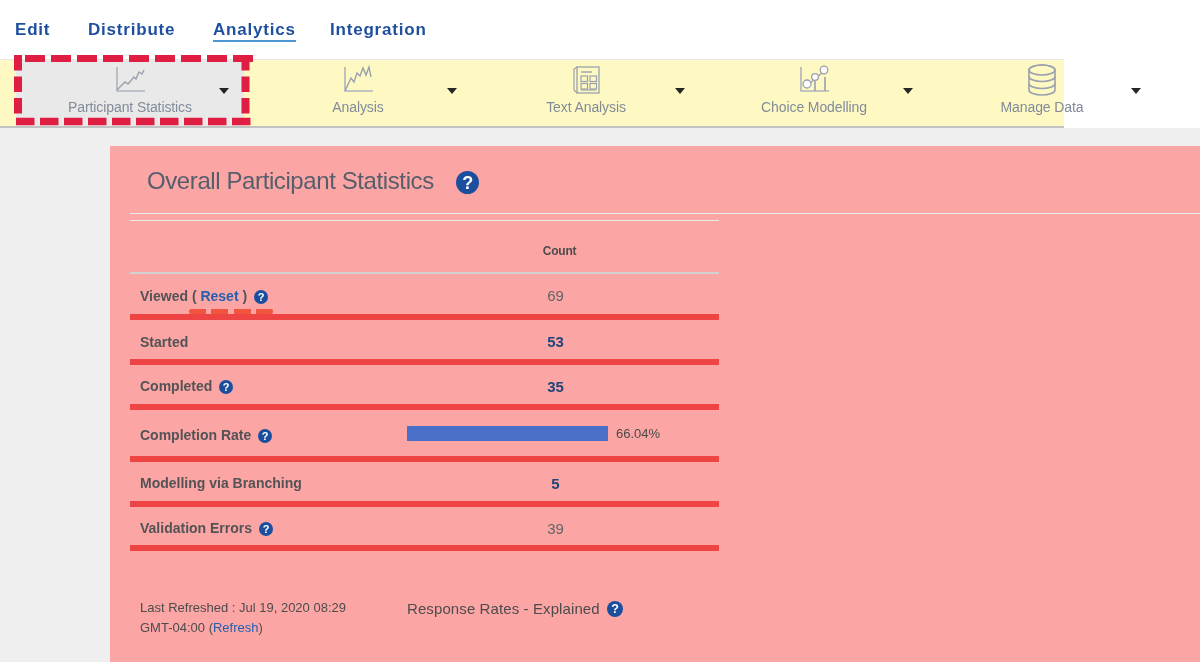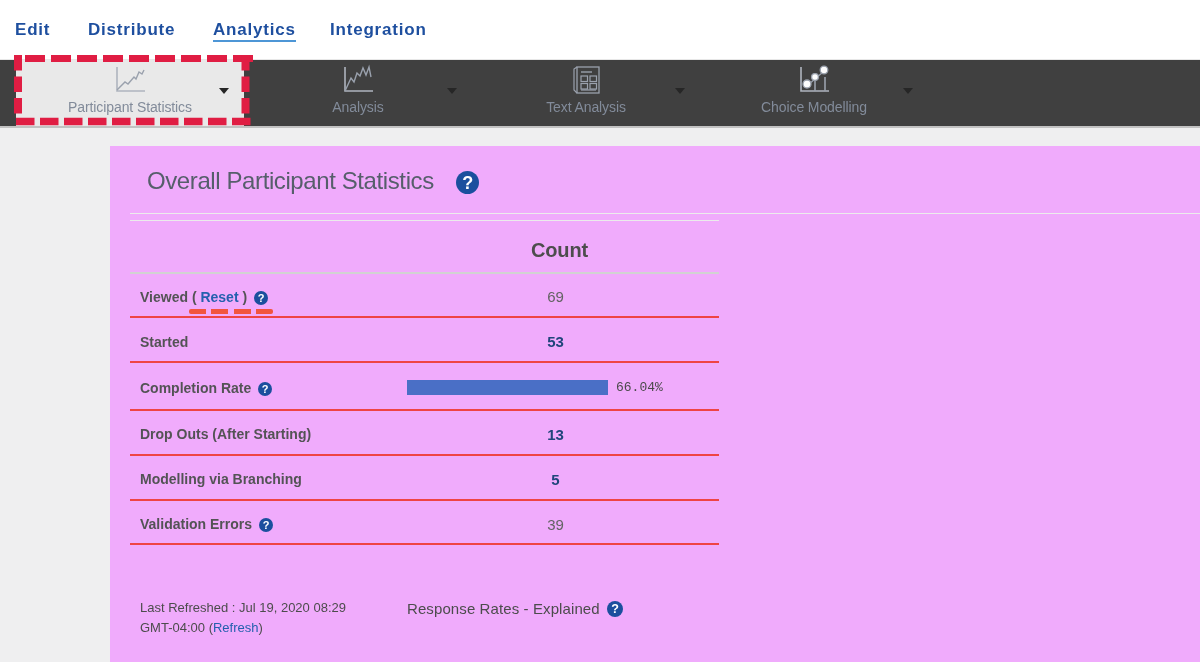--- a/index.html
+++ b/index.html
@@ -9,67 +9,67 @@
 
 
 .nav a { position:absolute; top:20px; font-size:17px; font-weight:bold;
   color:#1e4f9f; text-decoration:none; letter-spacing:0.8px; }
 #nav-edit { left:15px; }
 #nav-dist { left:88px; }
 #nav-ana  { left:213px; border-bottom:2px solid #4d96d6; padding-bottom:0px; }
 #nav-int  { left:330px; }
 
 
-#toolbar { position:absolute; left:0; top:59px; width:1200px; height:69px;
-  background:#404040; border-top:1px solid #e7e7e7; border-bottom:2px solid #c2c2c2; }
+#toolbar { position:absolute; left:0; top:59px; width:1064px; height:69px;
+  background:#fef9c3; border-top:1px solid #e7e7e7; border-bottom:2px solid #c2c2c2; }
 .titem { position:absolute; top:0; width:228px; height:66px; }
 .titem .icon { position:absolute; left:96px; top:3px; }
 .titem .lbl { position:absolute; left:0; top:39px; width:228px; text-align:center;
   font-size:14px; color:#828b9a; letter-spacing:-0.1px; }
 .titem .caret { position:absolute; left:203px; top:28px; width:0; height:0;
   border-left:5.5px solid transparent; border-right:5.5px solid transparent;
   border-top:6.5px solid #262626; }
 #ti0 { left:16px; background:#e9e9e9; }
 #ti1 { left:244px; }
 #ti2 { left:472px; }
 #ti3 { left:700px; }
 #ti4 { left:928px; }
 #dashbox { position:absolute; left:10px; top:50px; }
 
 
 #band { position:absolute; left:0; top:128px; width:1200px; height:18px; background:#efeff0; }
 #gutter { position:absolute; left:0; top:146px; width:110px; height:516px; background:#efeff0; }
 
 
-#panel { position:absolute; left:110px; top:146px; width:1090px; height:516px; background:#f0abfc; }
+#panel { position:absolute; left:110px; top:146px; width:1090px; height:516px; background:#fca5a5; }
 #heading { position:absolute; left:37px; top:21px; font-size:24px; color:#565e6b;
   letter-spacing:-0.4px; }
 #heading svg { vertical-align:-5px; margin-left:22px; }
 #hline { position:absolute; left:20px; top:67px; width:1070px; border-top:1px solid #ececec; }
 
 
 #tbl { position:absolute; left:20px; top:74px; width:589px; border-collapse:collapse; }
 #tbl td, #tbl th { padding:0; }
 #tbl .c1 { width:270px; }
 #tbl .c2 { width:319px; }
 #tbl thead tr { height:52px; border-top:1px solid #ebebeb; border-bottom:2px solid #d2d2d2; }
-#tbl thead th.c2 { text-align:center; font-size:20px; font-weight:bold; color:#4d4d4d; padding-top:9px; letter-spacing:-0.2px; }
-#tbl tbody tr { height:44.8px; border-bottom:2px solid #ef4444; }
+#tbl thead th.c2 { text-align:center; font-size:12px; font-weight:bold; color:#4d4d4d; padding-top:9px; letter-spacing:-0.2px; }
+#tbl tbody tr { height:44.8px; border-bottom:6px solid #ef4444; }
 #tbl tbody td.c1 { padding-left:10px; padding-top:4px; font-size:14px; font-weight:bold; color:#535355;
   position:relative; }
 #tbl tbody td.c2 { text-align:center; padding-right:8px; padding-top:4px; font-size:15px; color:#636363; }
 #tbl tbody td.c2.blue { color:#20457b; font-weight:bold; }
 .qico { vertical-align:-3px; margin-left:7px; }
 a.blue { color:#2460ae; text-decoration:none; }
 #dashes { position:absolute; left:59px; top:35px; width:84px; height:5px; border-radius:2px;
   background:repeating-linear-gradient(90deg, #f2553f 0, #f2553f 17px, transparent 17px, transparent 22.3px); }
 #barcell { text-align:left !important; padding-top:0 !important; }
 #barwrap { display:flex; align-items:center; height:44px; margin-top:2px; }
 #bar { width:201px; height:15px; background:#4a6fc6; margin-left:7px; }
-#barpct { font-size:13px; color:#4a4a4a; margin-left:8px;font-family:Liberation Mono, monospace; }
+#barpct { font-size:13px; color:#4a4a4a; margin-left:8px; }
 
 
 #foot1 { position:absolute; left:30px; top:452px; width:240px; font-size:13px;
   color:#4c4c4c; line-height:20px; }
 #foot2 { position:absolute; left:297px; top:454px; font-size:15px; color:#4c4c4c; letter-spacing:0.1px; }
 #foot2 svg { vertical-align:-3px; margin-left:7px; }
 </style>
 </head>
 <body>
 <div id="page">
@@ -117,20 +117,30 @@
         <line x1="12" y1="22" x2="27" y2="9" stroke="#9aa1ad" stroke-width="1.2"></line>
         <line x1="19" y1="28" x2="19" y2="18" stroke="#9aa1ad" stroke-width="1.6"></line>
         <line x1="29" y1="28" x2="29" y2="14" stroke="#9aa1ad" stroke-width="1.6"></line>
         <circle cx="11" cy="21" r="4" fill="#fdfdfd" stroke="#9aa1ad" stroke-width="1.3"></circle>
         <circle cx="19" cy="14" r="3.4" fill="#fdfdfd" stroke="#9aa1ad" stroke-width="1.3"></circle>
         <circle cx="28" cy="7" r="3.8" fill="#fdfdfd" stroke="#9aa1ad" stroke-width="1.3"></circle>
       </svg>
       <div class="lbl">Choice Modelling</div>
       <div class="caret"></div>
     </div>
+    <div class="titem" id="ti4">
+      <svg class="icon" width="36" height="34" viewBox="0 0 36 34">
+        <path d="M5 7 A13 5 0 0 1 31 7 L31 27 A13 5 0 0 1 5 27 Z" fill="none" stroke="#9aa1ad" stroke-width="1.6"></path>
+        <ellipse cx="18" cy="7" rx="13" ry="5" fill="none" stroke="#9aa1ad" stroke-width="1.6"></ellipse>
+        <path d="M5 13.5 A13 5 0 0 0 31 13.5" fill="none" stroke="#9aa1ad" stroke-width="1.6"></path>
+        <path d="M5 20.5 A13 5 0 0 0 31 20.5" fill="none" stroke="#9aa1ad" stroke-width="1.6"></path>
+      </svg>
+      <div class="lbl">Manage Data</div>
+      <div class="caret"></div>
+    </div>
   </div>
   <svg id="dashbox" width="246" height="86">
     <line x1="15" y1="8.5" x2="246" y2="8.5" stroke="#e01d43" stroke-width="7" stroke-dasharray="20 6"></line>
     <line x1="6" y1="71.5" x2="246" y2="71.5" stroke="#e01d43" stroke-width="7.5" stroke-dasharray="18.5 5.5"></line>
     <line x1="8" y1="5" x2="8" y2="63.5" stroke="#e01d43" stroke-width="8" stroke-dasharray="15.5 6"></line>
     <line x1="235.5" y1="5" x2="235.5" y2="63.5" stroke="#e01d43" stroke-width="8" stroke-dasharray="15.5 6"></line>
   </svg>
 
   <div id="band"></div>
   <div id="gutter"></div>
@@ -157,36 +167,39 @@
               </svg>
             <div id="dashes"></div>
           </td>
           <td class="c2">69</td>
         </tr>
         <tr>
             <td class="c1">Started</td>
             <td class="c2 blue">53</td>
           </tr>
         <tr>
+            <td class="c1">Completed<svg class="qico" width="14" height="14" viewBox="0 0 21 21">
+                <circle cx="10.5" cy="10.5" r="10.5" fill="#1b4f9e"></circle>
+                <text x="10.5" y="16" font-size="16.5" font-weight="bold" fill="#fff" text-anchor="middle" font-family="Liberation Sans">?</text>
+              </svg></td>
+            <td class="c2 blue">35</td>
+          </tr>
+        <tr>
             <td class="c1">Completion Rate<svg class="qico" width="14" height="14" viewBox="0 0 21 21">
                 <circle cx="10.5" cy="10.5" r="10.5" fill="#1b4f9e"></circle>
                 <text x="10.5" y="16" font-size="16.5" font-weight="bold" fill="#fff" text-anchor="middle" font-family="Liberation Sans">?</text>
               </svg></td>
           <td class="c2" id="barcell">
               <div id="barwrap">
                 <span id="bar"></span>
                 <span id="barpct">66.04%</span>
               </div>
             </td>
           </tr>
         <tr>
-            <td class="c1">Drop Outs (After Starting)</td>
-            <td class="c2 blue">13</td>
-          </tr>
-        <tr>
             <td class="c1">Modelling via Branching</td>
             <td class="c2 blue">5</td>
           </tr>
         <tr>
             <td class="c1">Validation Errors<svg class="qico" width="14" height="14" viewBox="0 0 21 21">
                 <circle cx="10.5" cy="10.5" r="10.5" fill="#1b4f9e"></circle>
                 <text x="10.5" y="16" font-size="16.5" font-weight="bold" fill="#fff" text-anchor="middle" font-family="Liberation Sans">?</text>
               </svg></td>
             <td class="c2">39</td>
           </tr>

